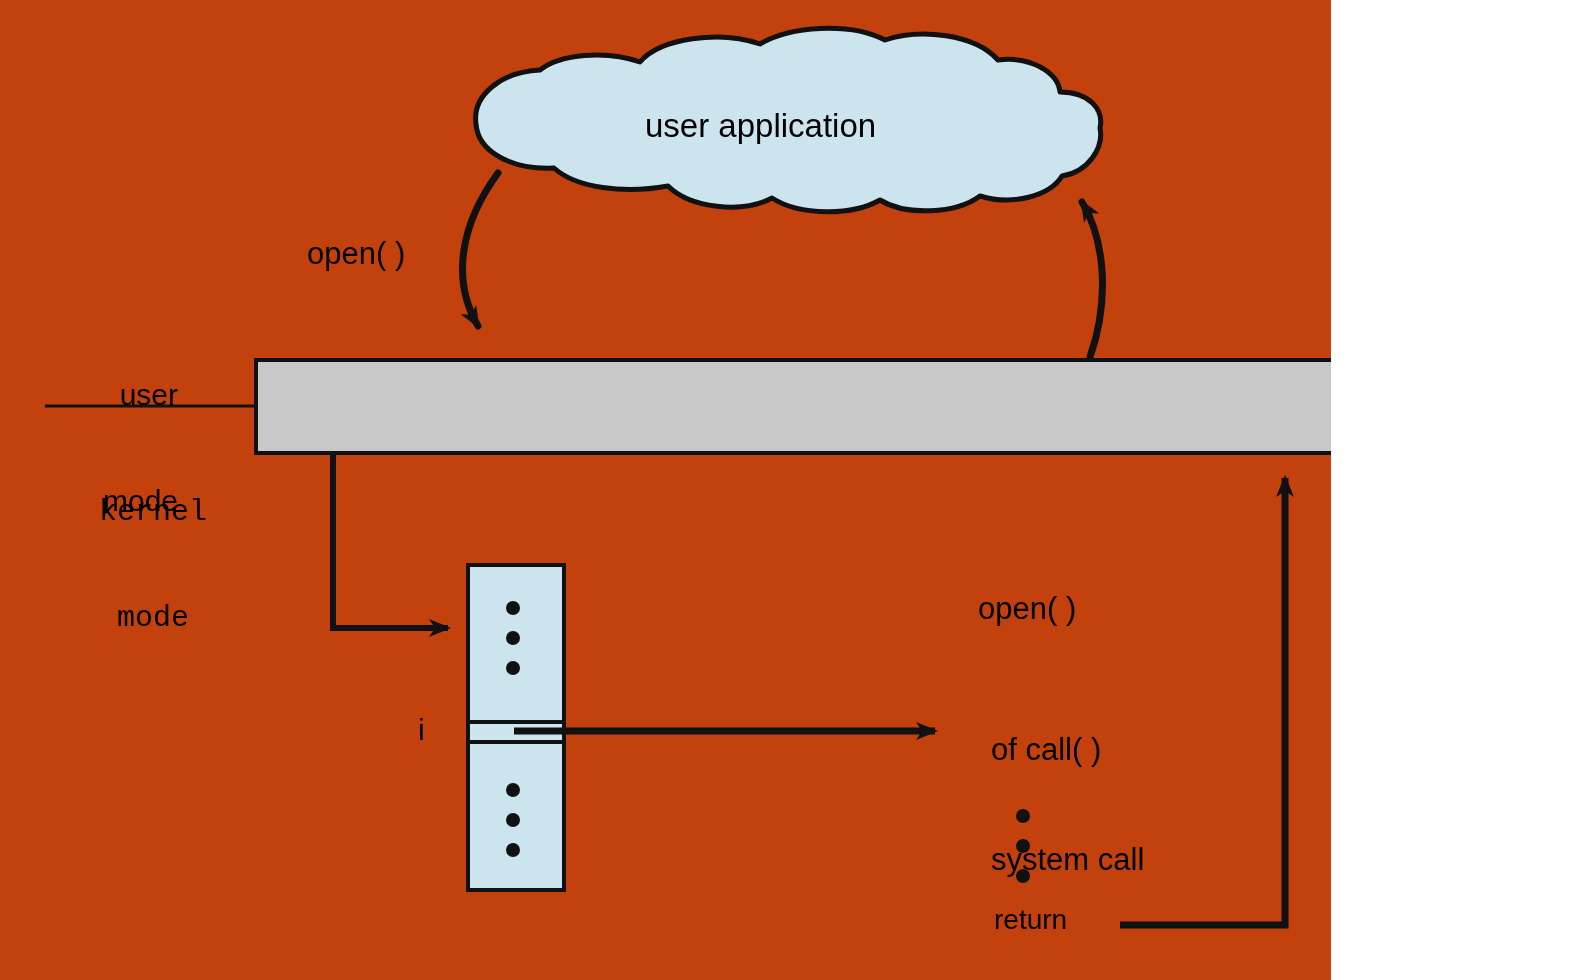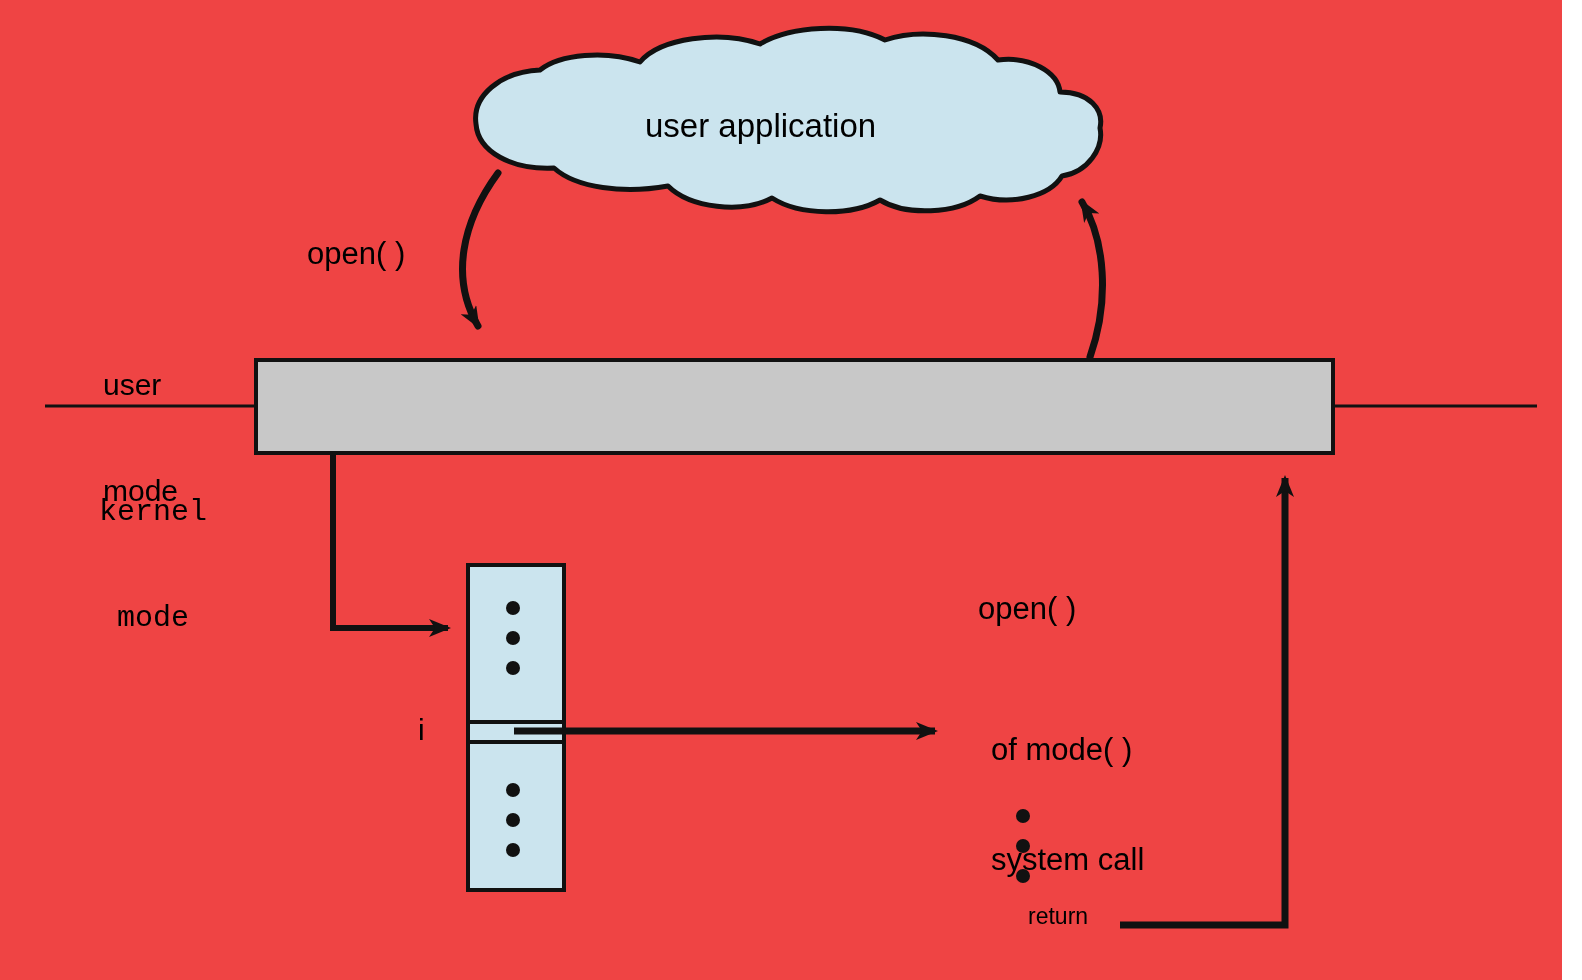--- a/index.html
+++ b/index.html
@@ -5,25 +5,24 @@
   html, body {
     margin: 0;
     padding: 0;
     background: #ffffff;
   }
   body {
     font-family: "Liberation Sans", sans-serif;
   }
   #stage {
     position: relative;
-    width: 1538px;
+    width: 1331px;
     height: 980px;
-    background: #ef4444;
+    background: #c2410c;
     overflow: hidden;
-    padding-left: 24px;
   }
   #stage svg.layer {
     position: absolute;
     left: 0;
     top: 0;
     width: 1582px;
     height: 980px;
   }
   .lbl {
     position: absolute;
@@ -43,22 +42,22 @@
     top: 391px;
   }
   .lbl-open-left {
     font-size: 31px;
     left: 307px;
     top: 236px;
   }
   .lbl-usermode {
     font-size: 30px;
     left: 103px;
-    top: 296px;
-    text-align: left;
+    top: 306px;
+    text-align: right;
   }
   .lbl-kernelmode {
     font-size: 30px;
     left: 99px;
     top: 424px;
     text-align: center;
     font-family: Liberation Mono, monospace;
   }
   .lbl-i {
     font-size: 30px;
@@ -69,22 +68,22 @@
     font-size: 31px;
     left: 978px;
     top: 591px;
   }
   .lbl-impl {
     font-size: 31px;
     left: 991px;
     top: 659px;
   }
   .lbl-return {
-    font-size: 23px;
-    left: 1028px;
+    font-size: 28px;
+    left: 994px;
     top: 903px;
   }
 </style>
 </head>
 <body>
 
 <div id="stage">
 
   <svg class="layer" viewBox="0 0 1582 980" xmlns="http://www.w3.org/2000/svg">
     <defs>
@@ -159,19 +158,19 @@
   <div class="lbl lbl-kernelmode">
     <div>kernel</div>
     <div>mode</div>
   </div>
 
   <div class="lbl lbl-i">i</div>
 
   <div class="lbl lbl-open-right">open( )</div>
 
   <div class="lbl lbl-impl">
-    <div>of mode( )</div>
+    <div>of call( )</div>
     <div>system call</div>
   </div>
 
   <div class="lbl lbl-return">return</div>
 
 </div>
 
 </body></html>

